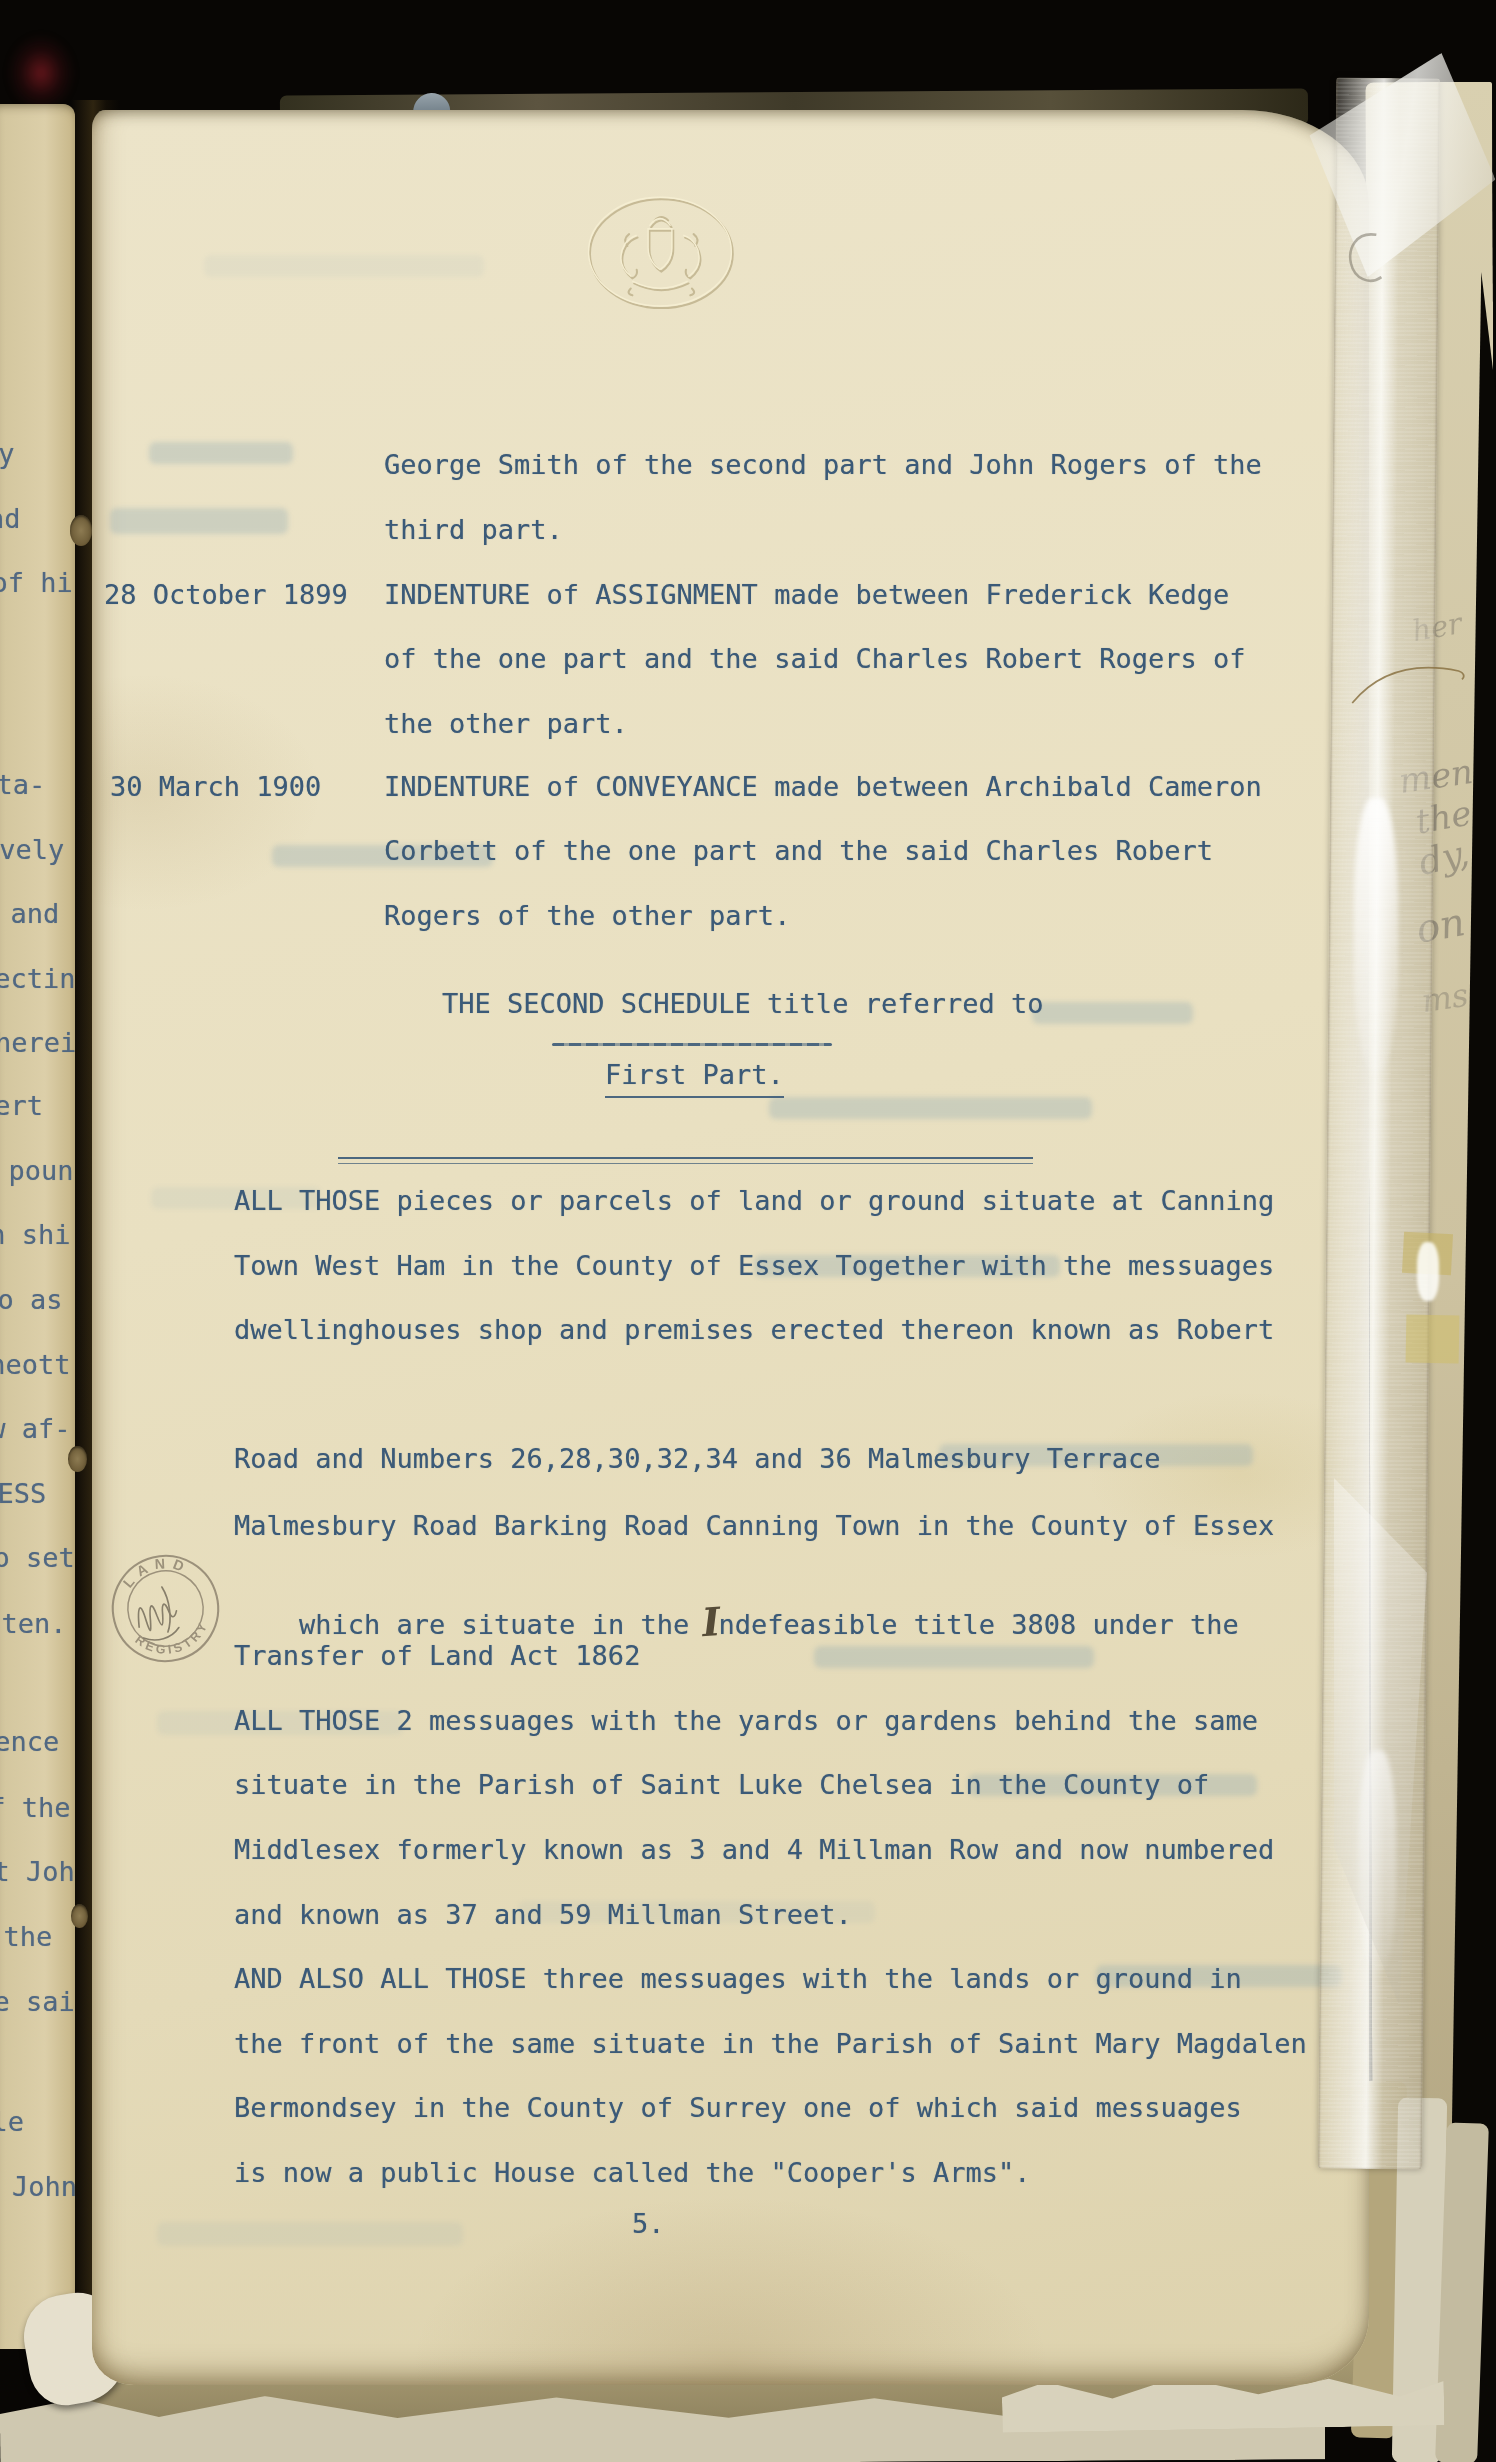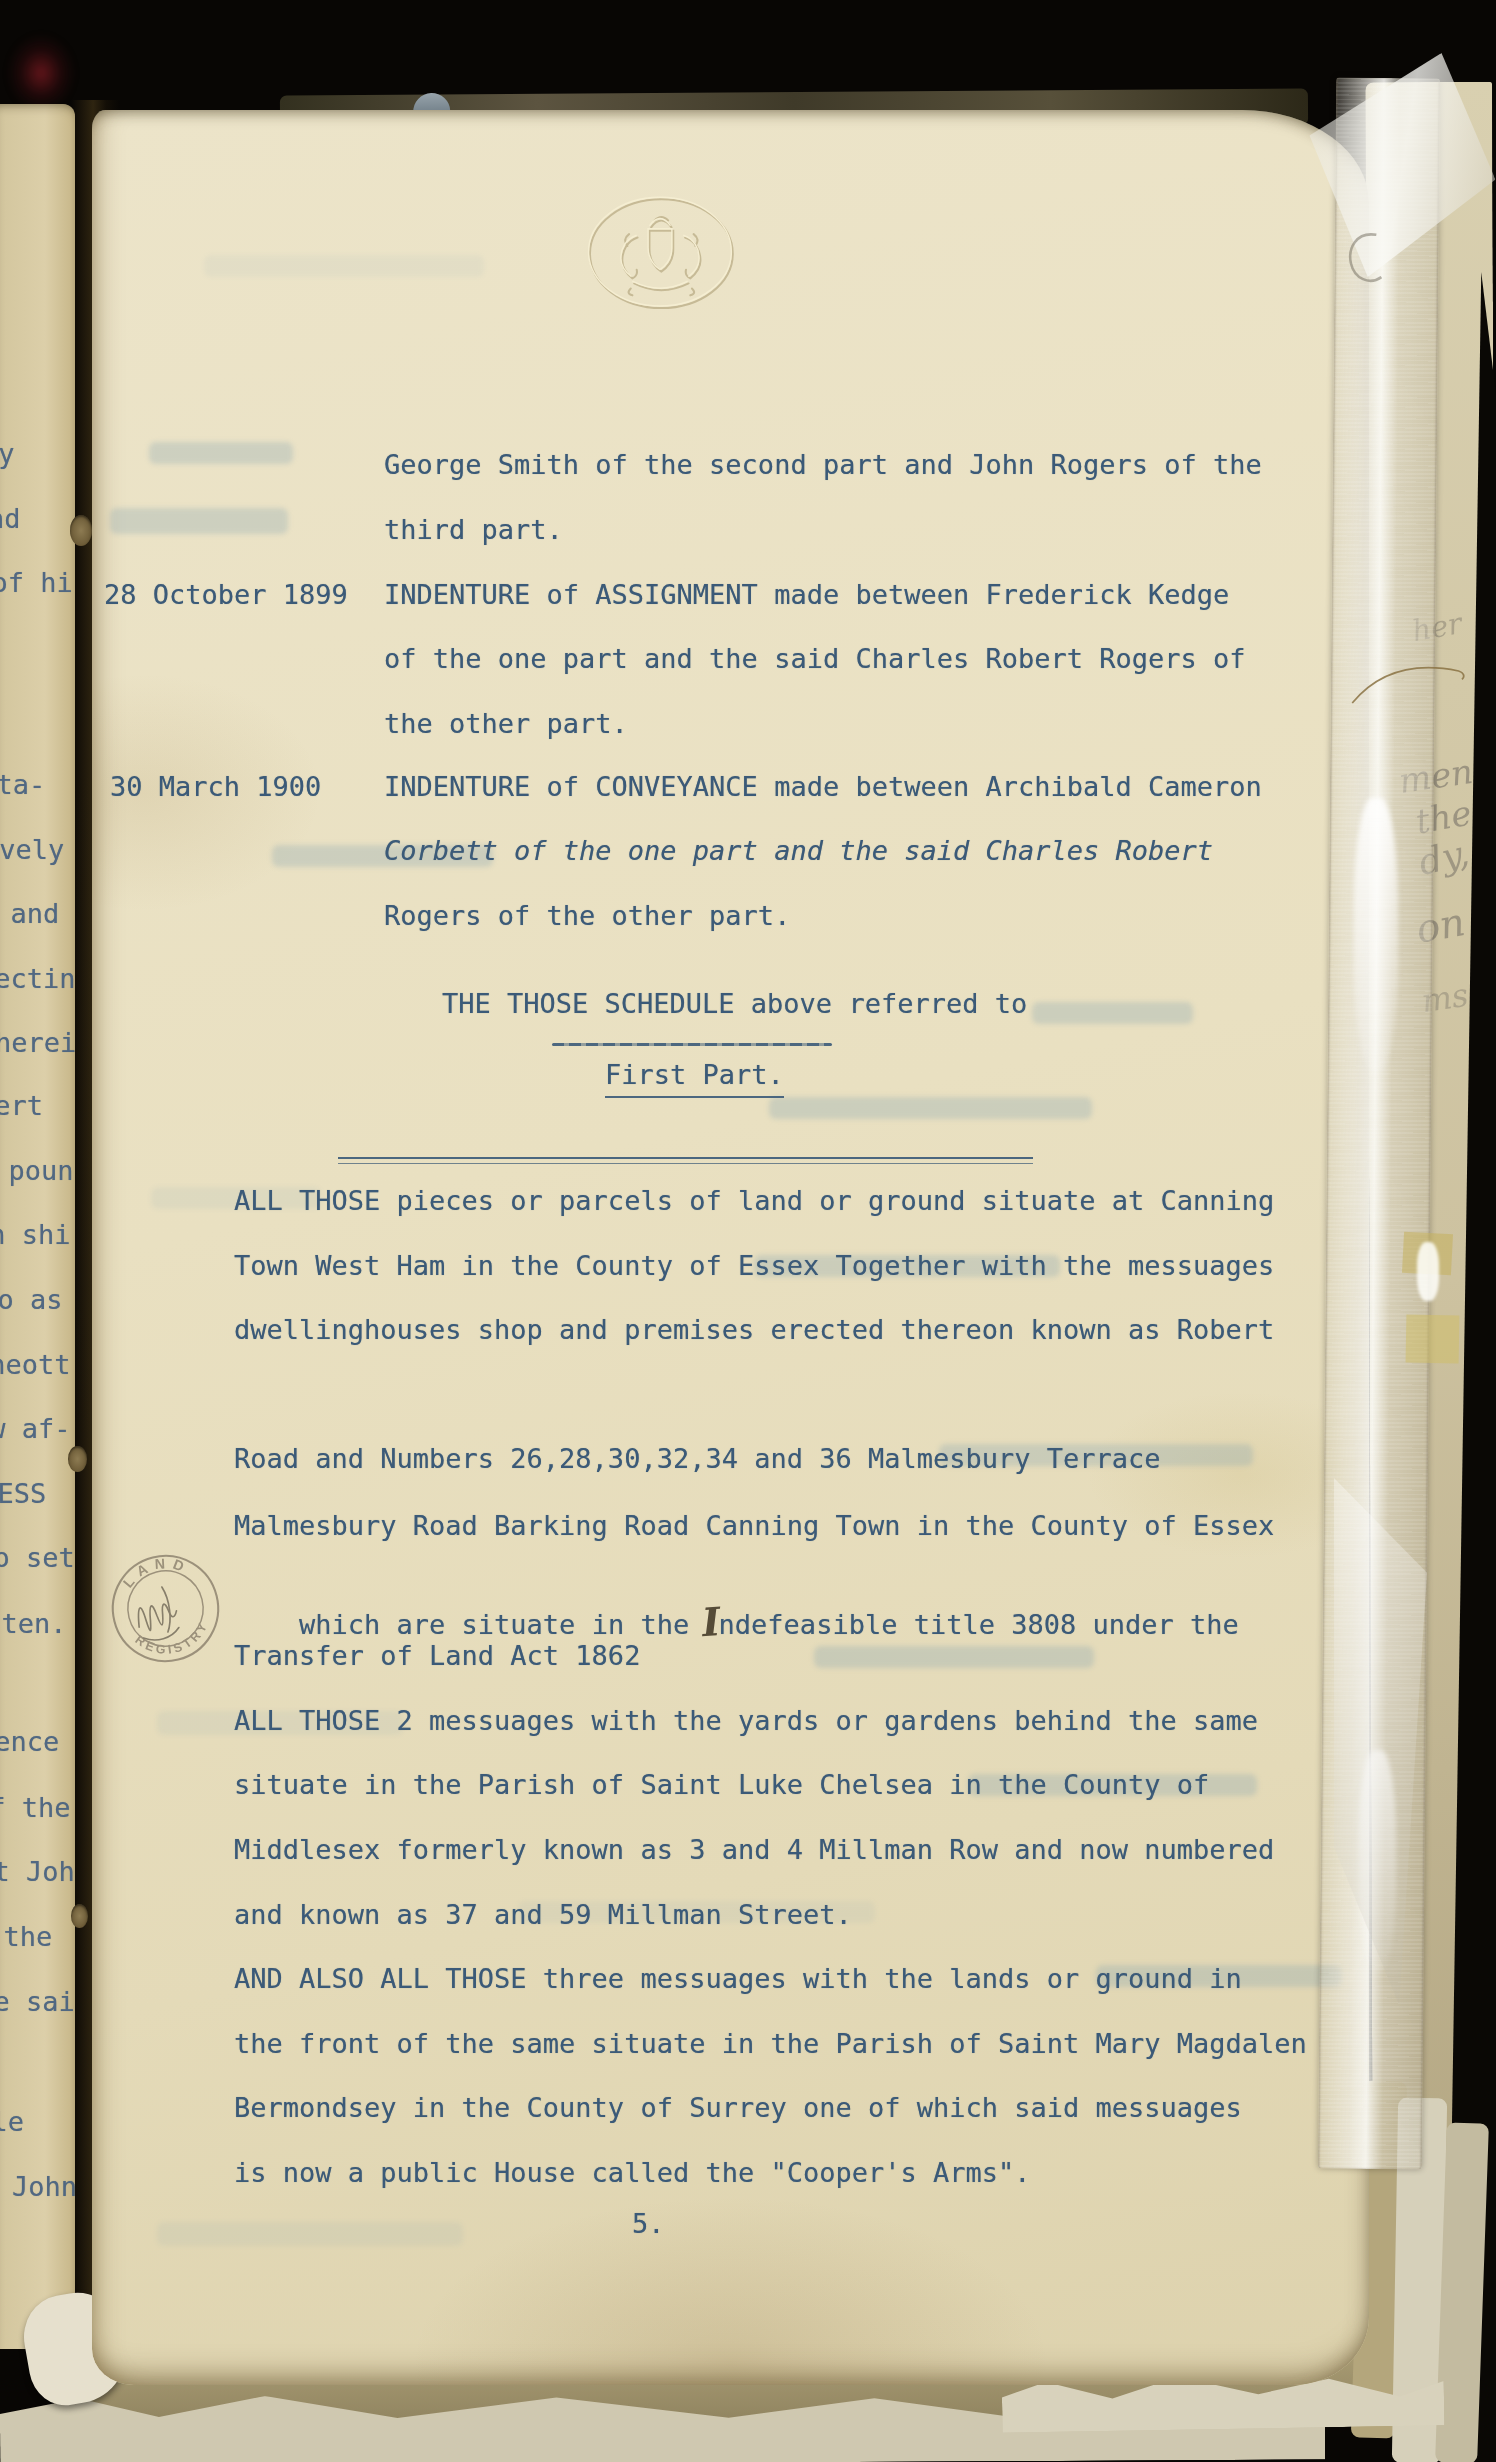--- a/index.html
+++ b/index.html
@@ -189,24 +189,24 @@
   <div class="ghost" style="left:157px;top:2222px;width:306px;height:24px;opacity:.4;"></div>
 
   <div class="tl" style="left:384px;top:448px;">George Smith of the second part and John Rogers of the</div>
   <div class="tl" style="left:384px;top:513px;">third part.</div>
   <div class="tl" style="left:104px;top:578px;">28 October 1899</div>
   <div class="tl" style="left:384px;top:578px;">INDENTURE of ASSIGNMENT made between Frederick Kedge</div>
   <div class="tl" style="left:384px;top:642px;">of the one part and the said Charles Robert Rogers of</div>
   <div class="tl" style="left:384px;top:707px;">the other part.</div>
   <div class="tl" style="left:110px;top:770px;">30 March 1900</div>
   <div class="tl" style="left:384px;top:770px;">INDENTURE of CONVEYANCE made between Archibald Cameron</div>
-  <div class="tl" style="left:384px;top:834px;font-style:italic;">Corbett of the one part and the said Charles Robert</div>
+  <div class="tl" style="left:384px;top:834px;">Corbett of the one part and the said Charles Robert</div>
   <div class="tl" style="left:384px;top:899px;">Rogers of the other part.</div>
 
-  <div class="tl" style="left:442px;top:987px;">THE THOSE SCHEDULE above referred to</div>
+  <div class="tl" style="left:442px;top:987px;">THE SECOND SCHEDULE title referred to</div>
   <div class="rule" style="left:552px;top:1043px;width:280px;height:3.4px;"></div>
   <div class="tl part-underlined" style="left:605px;top:1058px;">First Part.</div>
   <div class="dbl-underline" style="left:338px;top:1157px;width:695px;"></div>
 
   <div class="tl" style="left:234px;top:1184px;">ALL THOSE pieces or parcels of land or ground situate at Canning</div>
   <div class="tl" style="left:234px;top:1249px;">Town West Ham in the County of Essex Together with the messuages</div>
   <div class="tl" style="left:234px;top:1313px;">dwellinghouses shop and premises erected thereon known as Robert</div>
   <div class="tl" style="left:234px;top:1442px;">Road and Numbers 26,28,30,32,34 and 36 Malmesbury Terrace</div>
   <div class="tl" style="left:234px;top:1509px;">Malmesbury Road Barking Road Canning Town in the County of Essex</div>
   <div class="tl" style="left:234px;top:1573px;">

